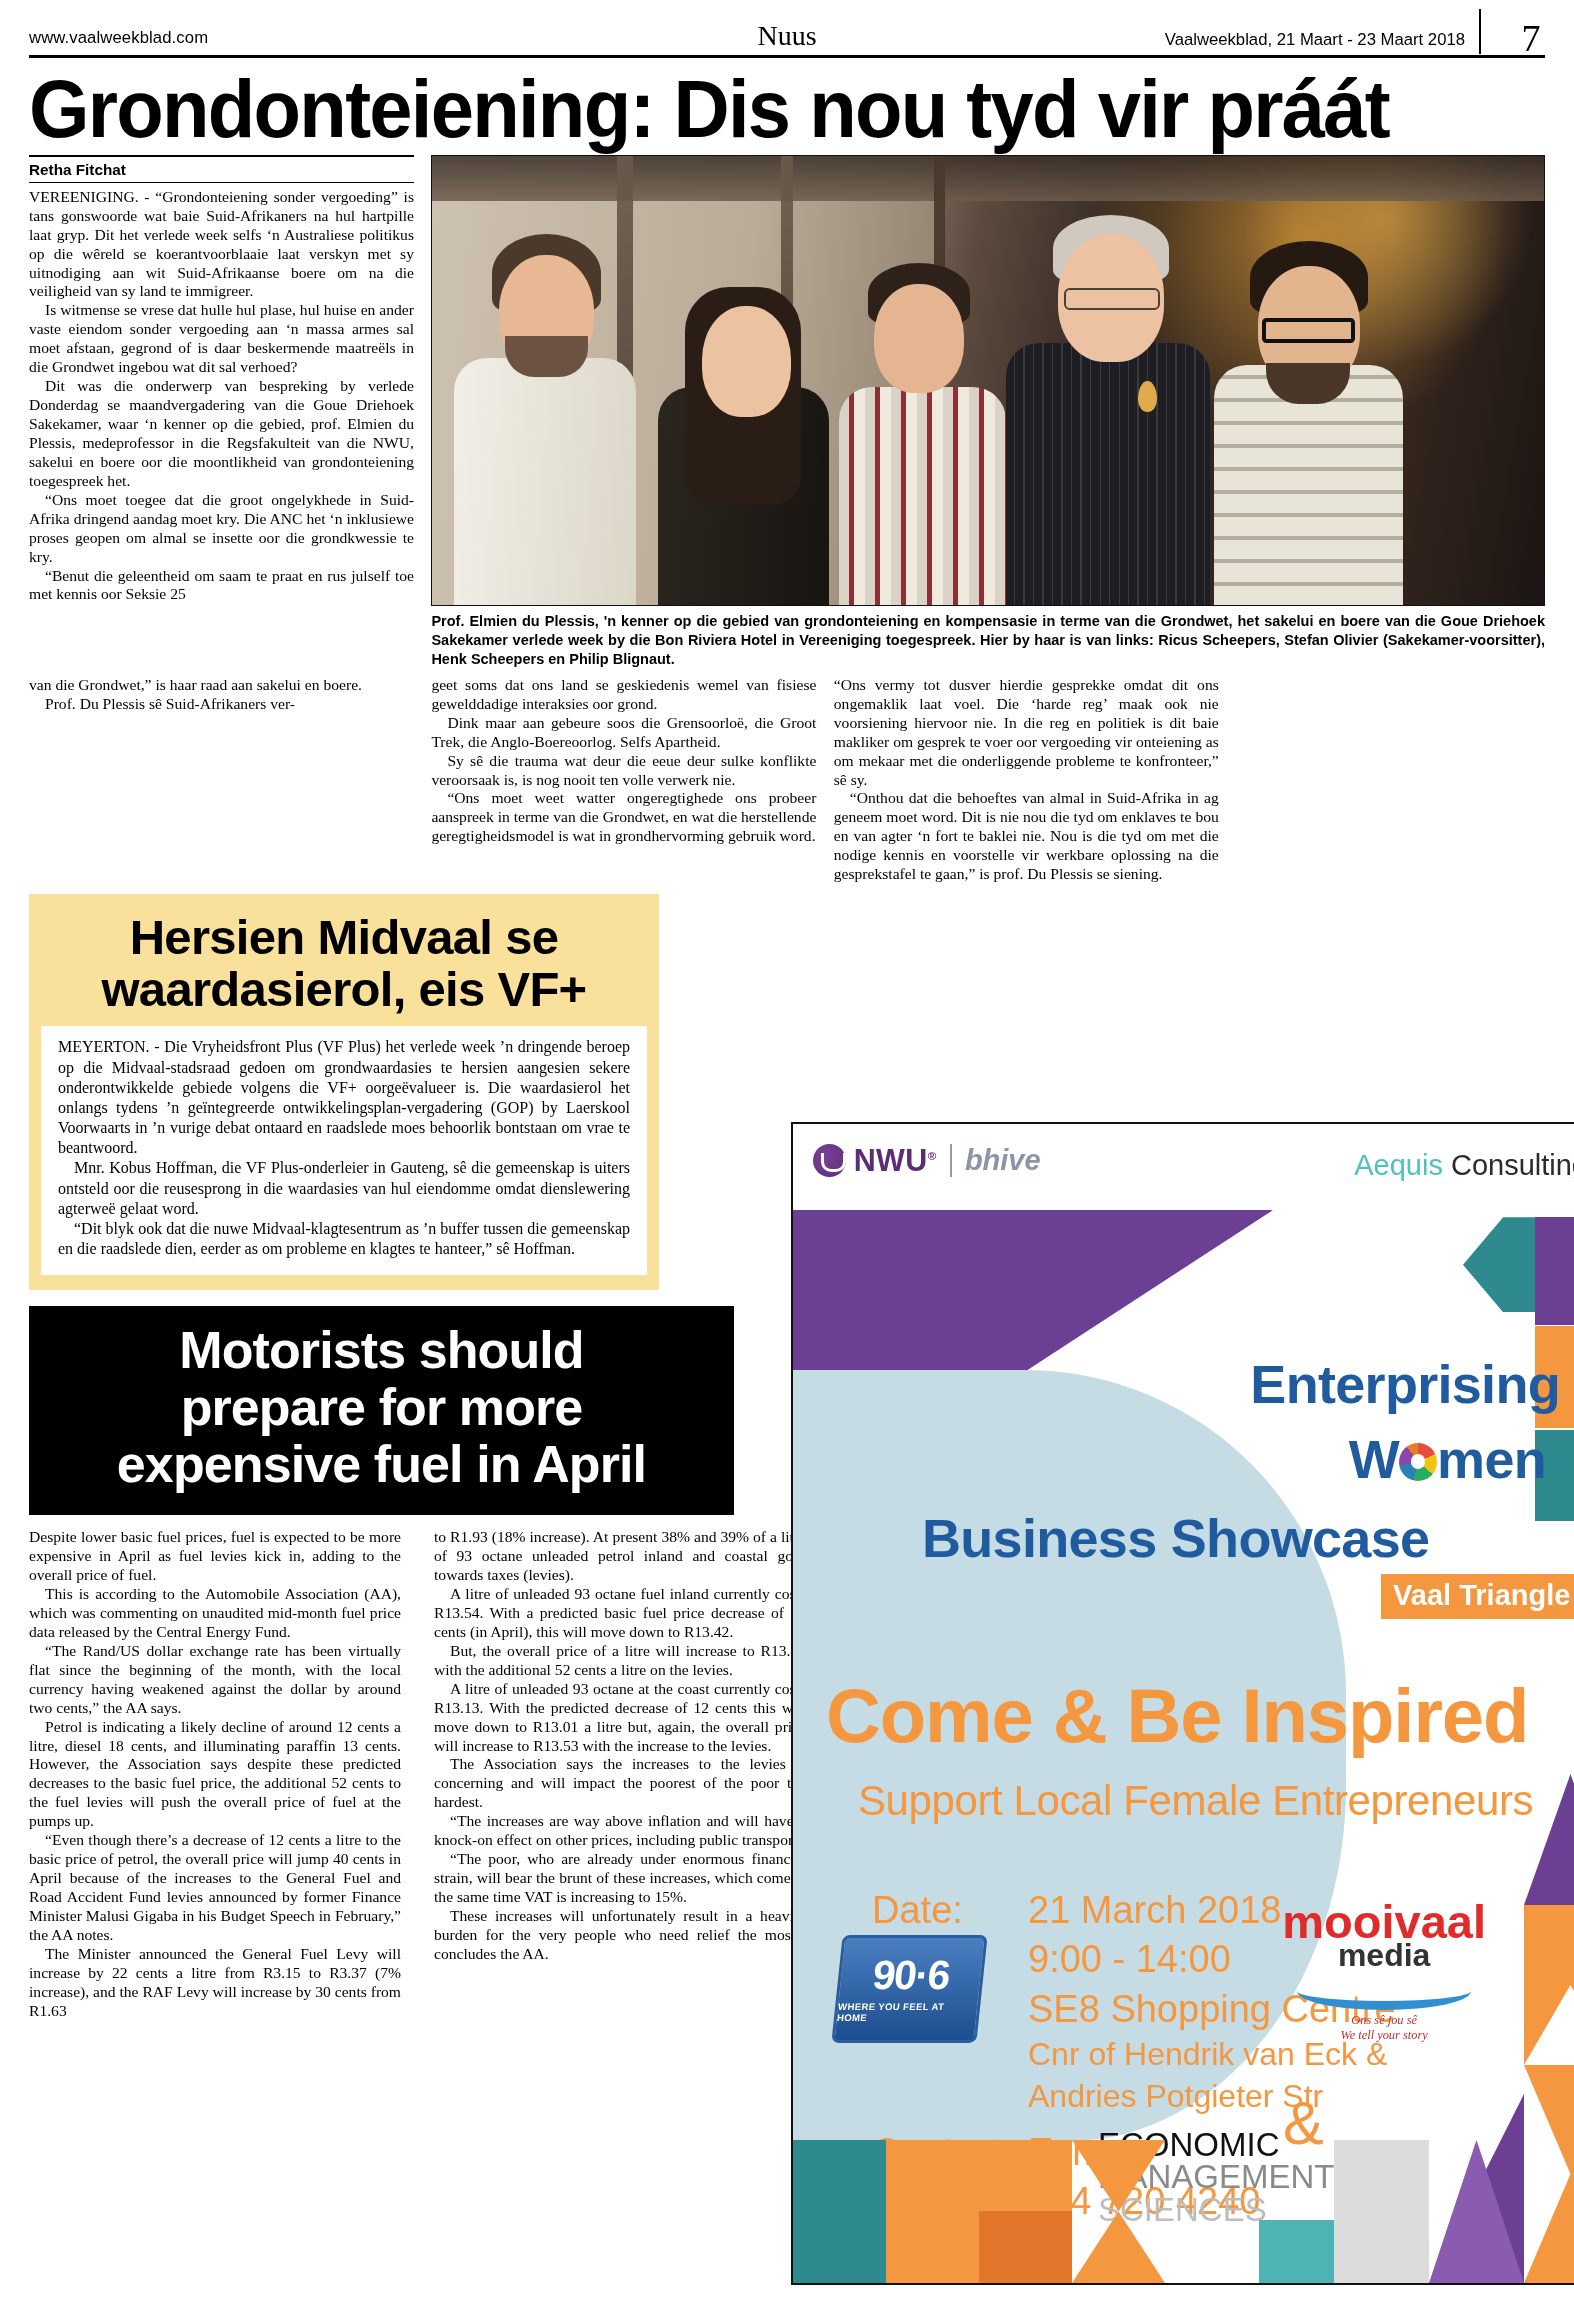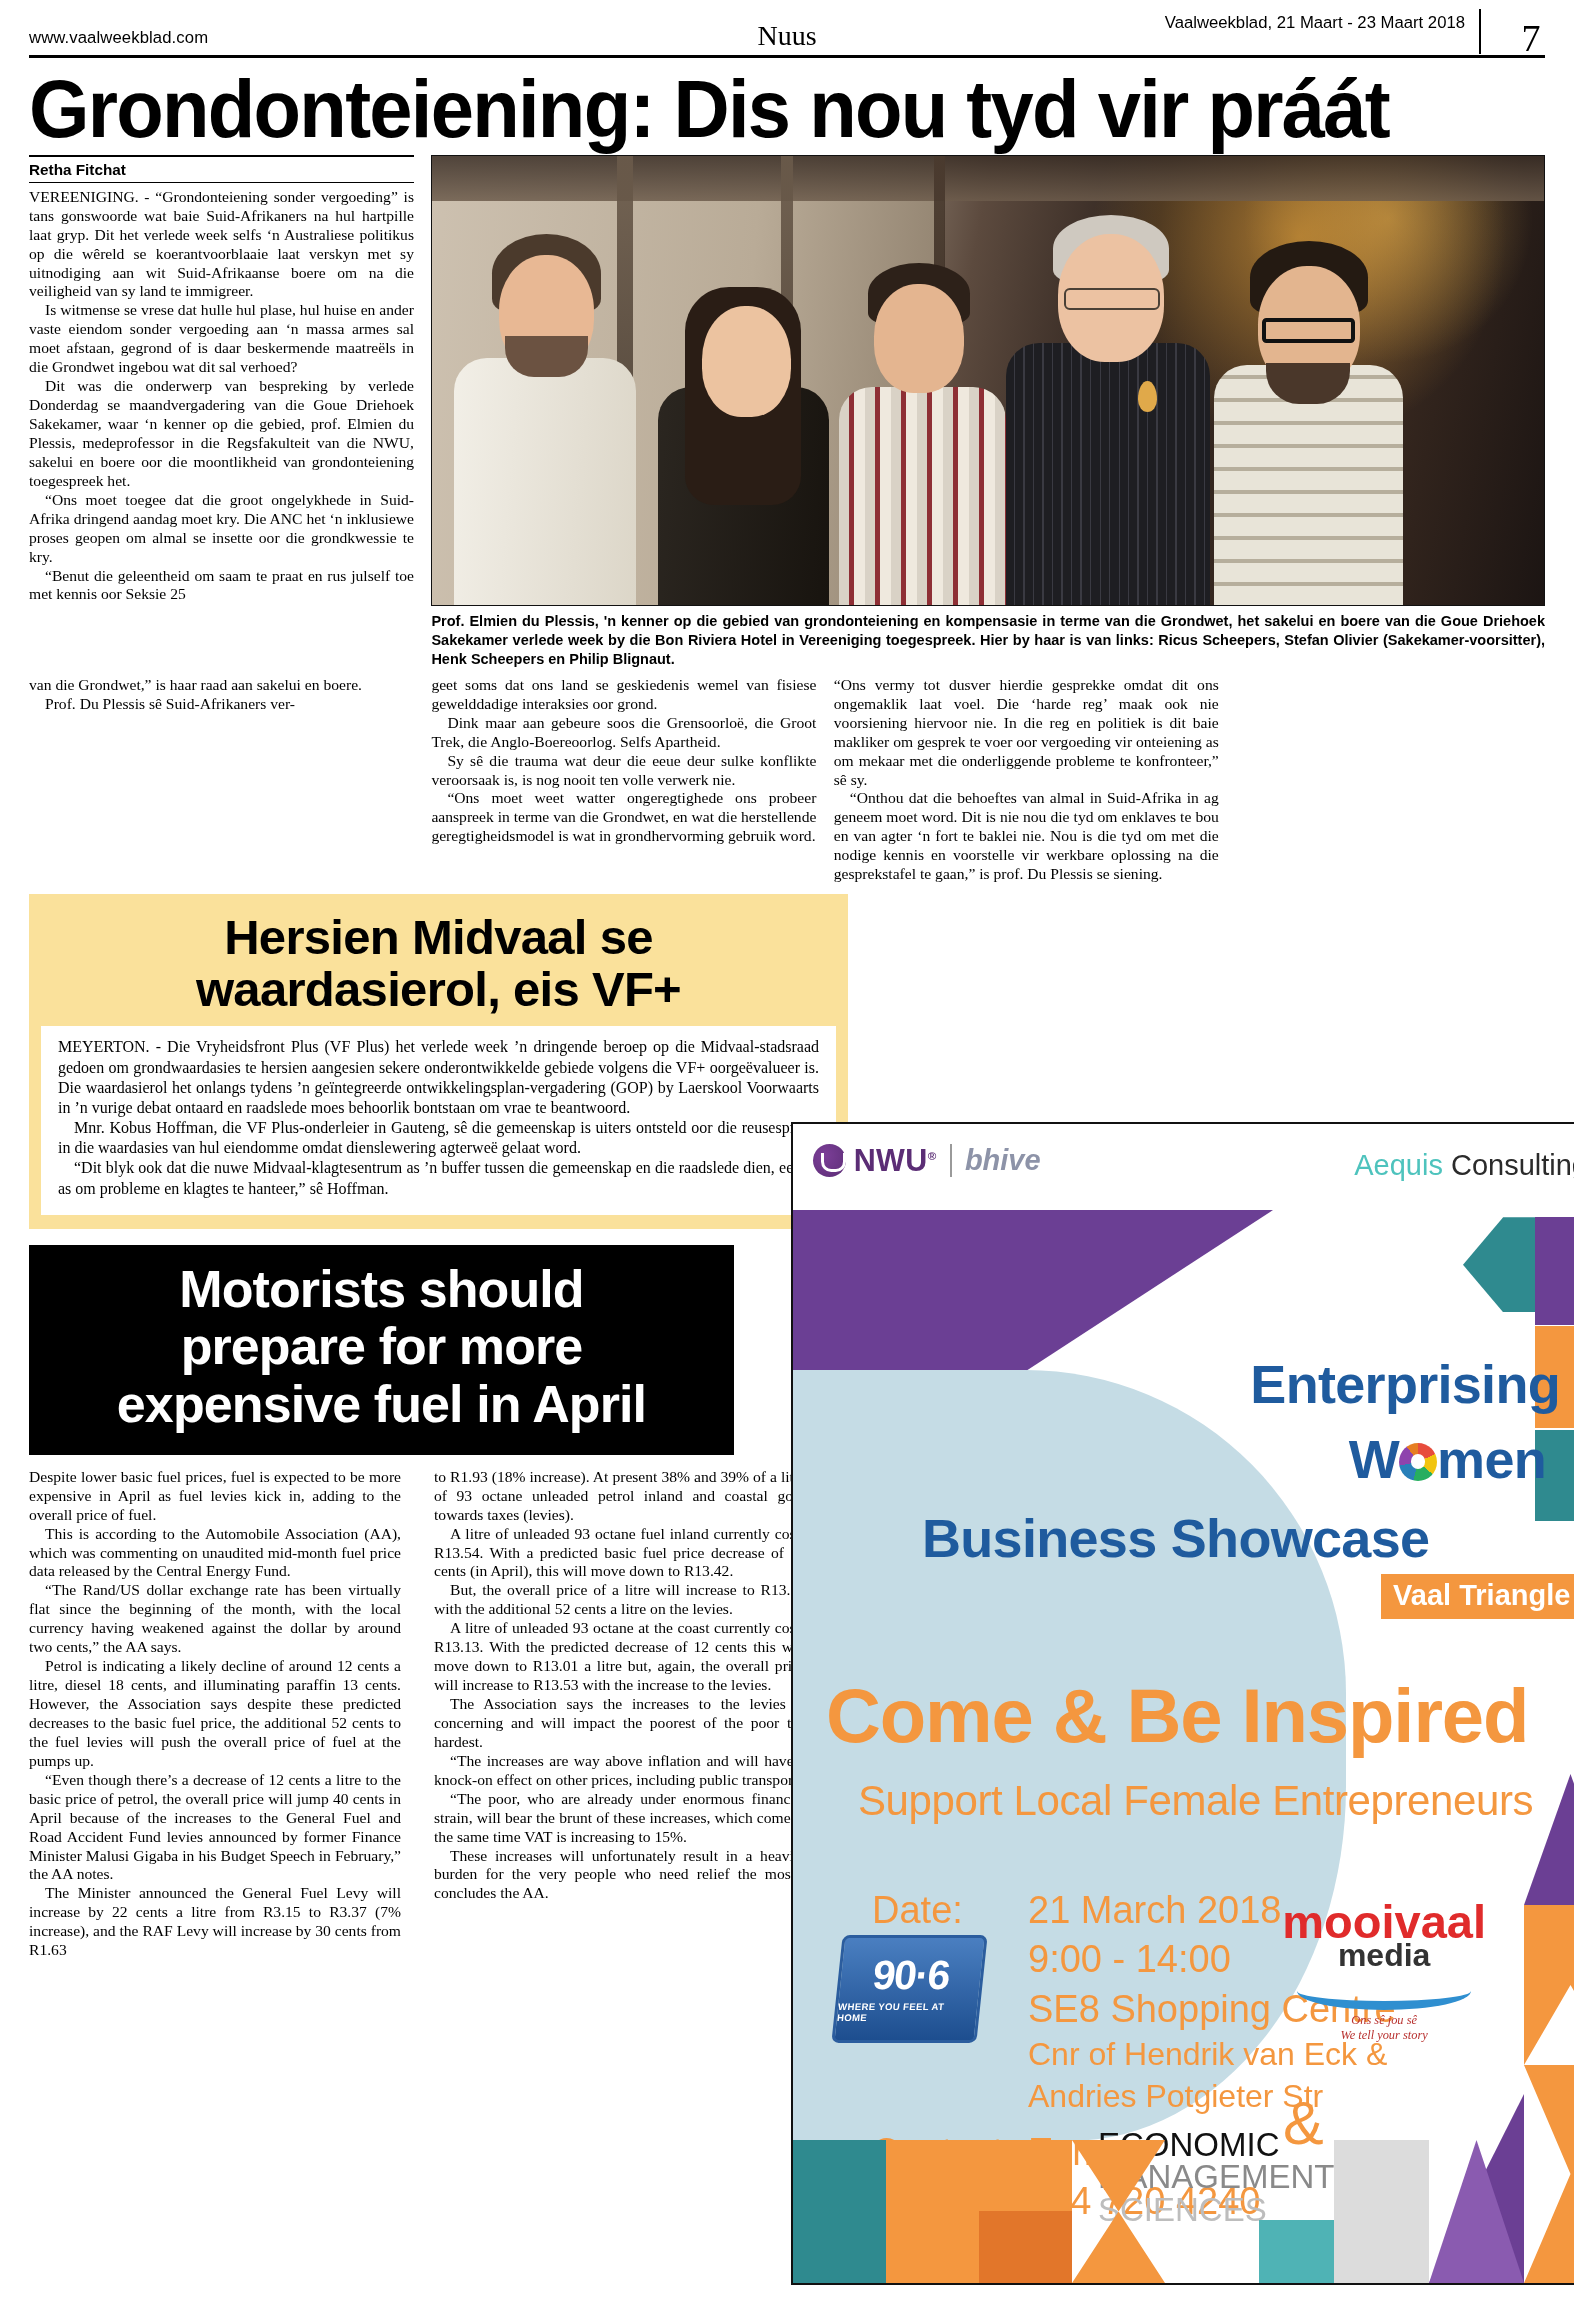--- a/index.html
+++ b/index.html
@@ -12,21 +12,21 @@
     overflow:hidden;
   }
   .page { position:relative; width:1574px; height:2319px; padding:0 29px; }
 
   
   .masthead { position:relative; height:58px; display:flex; align-items:flex-end; }
   .mast-url { font-family:"Liberation Sans", sans-serif; font-size:16.7px; letter-spacing:0.1px;
               position:absolute; left:0; bottom:10.2px; white-space:nowrap; }
   .mast-section { position:absolute; left:50%; transform:translateX(-50%); bottom:5.8px;
                   font-family:"Liberation Serif", serif; font-size:28px; font-weight:400; }
-  .mast-date { position:absolute; right:80px; bottom:25px;
+  .mast-date { position:absolute; right:80px; bottom:8px;
                font-family:"Liberation Sans", sans-serif; font-size:16.7px; white-space:nowrap; }
   .mast-pageno { position:absolute; right:4.4px; bottom:-1.5px;
                  font-family:"Liberation Serif", serif; font-size:38px; font-weight:400; }
   .mast-vline { position:absolute; right:64px; bottom:4.4px; width:2.2px; height:45px; background:#000; }
   .mast-rule { position:absolute; left:0; right:0; bottom:0; height:2.9px; background:#000; }
 
   
   .main-headline {
     font-family:"Liberation Sans Narrow","Liberation Sans", sans-serif;
     font-weight:700; font-size:81px; line-height:1.02;
@@ -76,21 +76,21 @@
   }
 
   
   .cont-row { display:flex; margin-top:7.3px; }
   .cont-col { width:385px; flex:0 0 385px; }
   .cont-col + .cont-col { margin-left:17.4px; }
 
   
   .yellow-box {
     background:#fae19b; border:0; margin-top:10.2px;
-    width:819px; padding:10.2px 11.6px 14.5px 11.6px;
+    width:630px; padding:10.2px 11.6px 14.5px 11.6px;
   }
   .yellow-headline {
     font-family:"Liberation Sans Narrow","Liberation Sans", sans-serif;
     font-weight:700; font-size:49px; line-height:1.06; text-align:center;
     letter-spacing:-0.7px; color:#000; padding:7.3px 4.4px 10.2px 4.4px;
   }
   .yellow-inner {
     background:#ffffff; padding:11.6px 17.4px 16px 17.4px;
   }
   .yellow-inner .bodytext { font-size:16px; line-height:1.26; }

